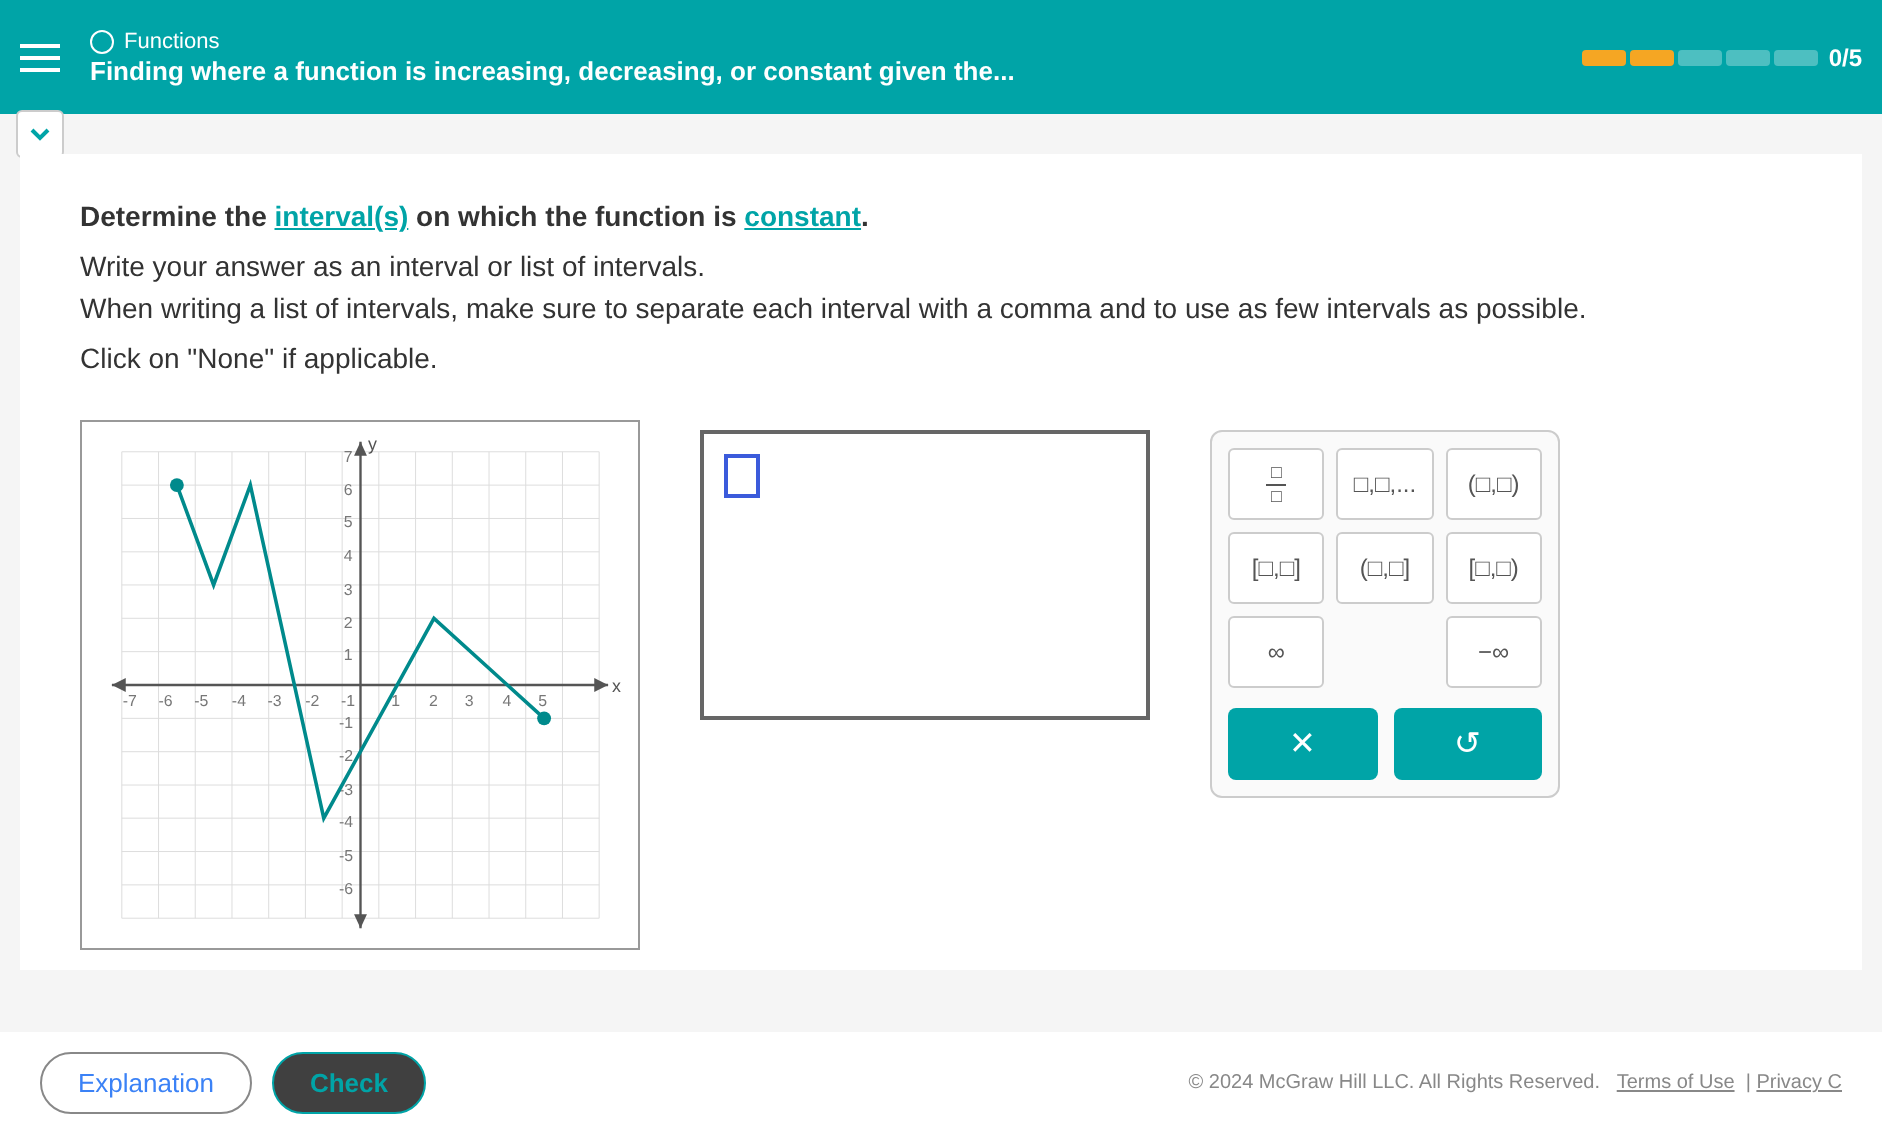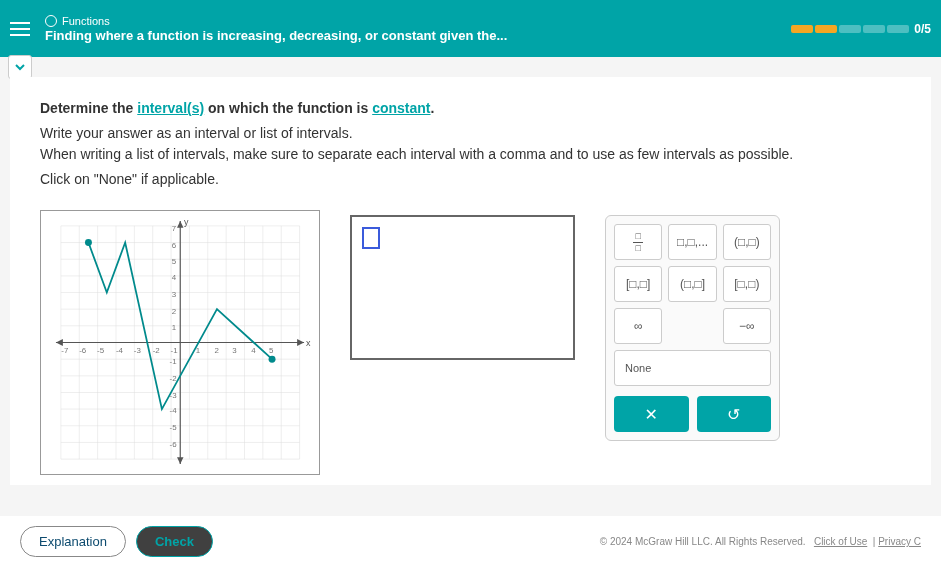--- a/index.html
+++ b/index.html
@@ -38,21 +38,21 @@
     .key.wide { grid-column: span 3; justify-content: flex-start; padding-left: 10px; font-size: 11px; }
     .key.empty-slot { visibility: hidden; }
     .keypad-actions { display: flex; gap: 8px; margin-top: 10px; }
     .action-btn { flex: 1; height: 36px; border: none; border-radius: 4px; display: flex; align-items: center; justify-content: center; cursor: pointer; color: white; font-size: 16px; }
     .action-clear { background: #00a4a7; }
     .action-reset { background: #00a4a7; }
     
     .footer { position: absolute; bottom: 0; left: 0; right: 0; padding: 10px 20px 5px 20px; display: flex; align-items: center; justify-content: space-between; background: #fff; }
     .footer-buttons { display: flex; gap: 10px; }
     .btn { padding: 7px 18px; border-radius: 18px; font-size: 13px; cursor: pointer; }
-    .btn-outline { background: white; border: 1.5px solid #888; color: #0c4a6e; text-align: center; }
+    .btn-outline { background: white; border: 1.5px solid #888; color: #3b82f6; text-align: center; }
     .btn-primary { background: #404040; border: 1.5px solid #00a4a7; color: #00a4a7; font-weight: bold; }
     .copyright { font-size: 10px; color: #888; }
     .copyright a { color: #888; }
     
     .frac { display: inline-flex; flex-direction: column; align-items: center; font-size: 9px; line-height: 1; }
     .frac .num { border-bottom: 1px solid #555; padding: 1px 2px; }
     .frac .den { padding: 1px 2px; }
   </style>
 </head>
 <body>
@@ -181,33 +181,32 @@
             </span>
         </div>
         <div class="key">□,□,...</div>
         <div class="key">(□,□)</div>
         <div class="key">[□,□]</div>
         <div class="key">(□,□]</div>
         <div class="key">[□,□)</div>
         <div class="key">∞</div>
         <div class="key empty-slot"></div>
         <div class="key">−∞</div>
-        <div class="key wide">None</div>
       </div>
       <div class="keypad-actions">
         <button class="action-btn action-clear">✕</button>
         <button class="action-btn action-reset">↺</button>
       </div>
     </div>
   </div>
 </div>
 
 <div class="footer">
   <div class="footer-buttons">
     <button class="btn btn-outline">Explanation</button>
     <button class="btn btn-primary">Check</button>
   </div>
   <div class="copyright">
     <span>© 2024 McGraw Hill LLC. All Rights Reserved.</span>
-    &nbsp;&nbsp;<a href="#">Click of Use</a>
+    &nbsp;&nbsp;<a href="#">Terms of Use</a>
     &nbsp;|&nbsp;<a href="#">Privacy C</a>
   </div>
 </div>
 
 </body></html>

